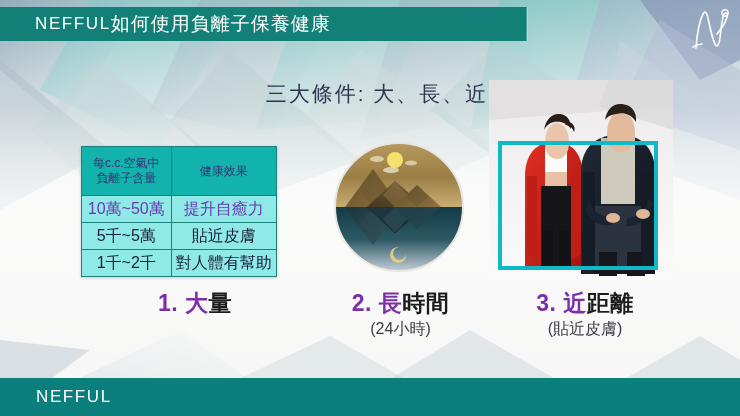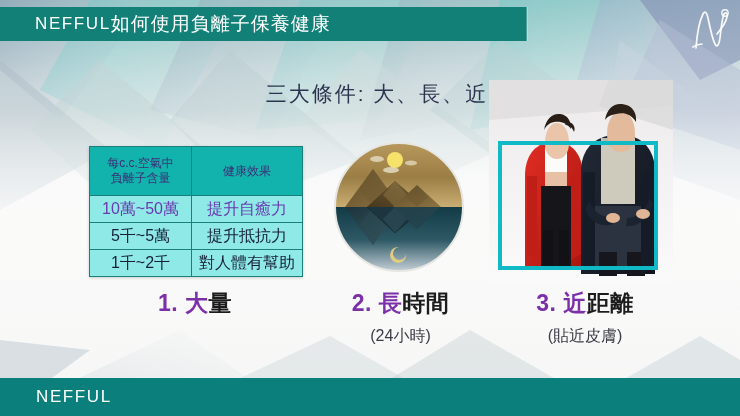--- a/index.html
+++ b/index.html
@@ -82,25 +82,24 @@
     font-size: 21px;
     letter-spacing: 2px;
     white-space: nowrap;
   }
 
   
   .ion-table {
     position: absolute;
     left: 81px;
     top: 146px;
-    width: 214px;
+    width: 196px;
     border-collapse: collapse;
     background: #701a75;
     box-shadow: 0 1px 3px rgba(0,0,0,0.18);
-    margin-left: 8px;
   }
   .ion-table td {
     border: 1px solid #1b7f7a;
     text-align: center;
     font-size: 16px;
     padding: 2px 3px;
     line-height: 1.25;
     color: #17203a;
     white-space: nowrap;
   }
@@ -160,21 +159,21 @@
     font-size: 23px;
     color: #1c1c1c;
     font-weight: bold;
     letter-spacing: 0.5px;
   }
   .caption .main .pp { color: #7b2fa8; }
   .caption .sub {
     display: block;
     font-size: 16px;
     color: #3c3c46;
-    margin-top: 10px;
+    margin-top: 3px;
   }
   .cap1 { left: 120px; top: 291px; width: 150px; text-align: center; }
   .cap2 { left: 318px; top: 291px; width: 165px; }
   .cap3 { left: 495px; top: 291px; width: 180px; }
 
   
   .footer-bar {
     position: absolute;
     left: 0;
     right: 0;
@@ -282,21 +281,21 @@
           <span>負離子含量</span>
         </td>
         <td class="col-b">健康效果</td>
       </tr>
       <tr class="row row-hl">
         <td class="col-a">10萬~50萬</td>
         <td class="col-b">提升自癒力</td>
       </tr>
       <tr class="row">
         <td class="col-a">5千~5萬</td>
-        <td class="col-b">提升抵抗力</td>
+        <td class="col-b">貼近皮膚</td>
       </tr>
       <tr class="row">
         <td class="col-a">1千~2千</td>
         <td class="col-b">對人體有幫助</td>
       </tr>
     </tbody>
   </table>
 
   <div class="circle-art">
     <svg viewBox="0 0 132 132">

